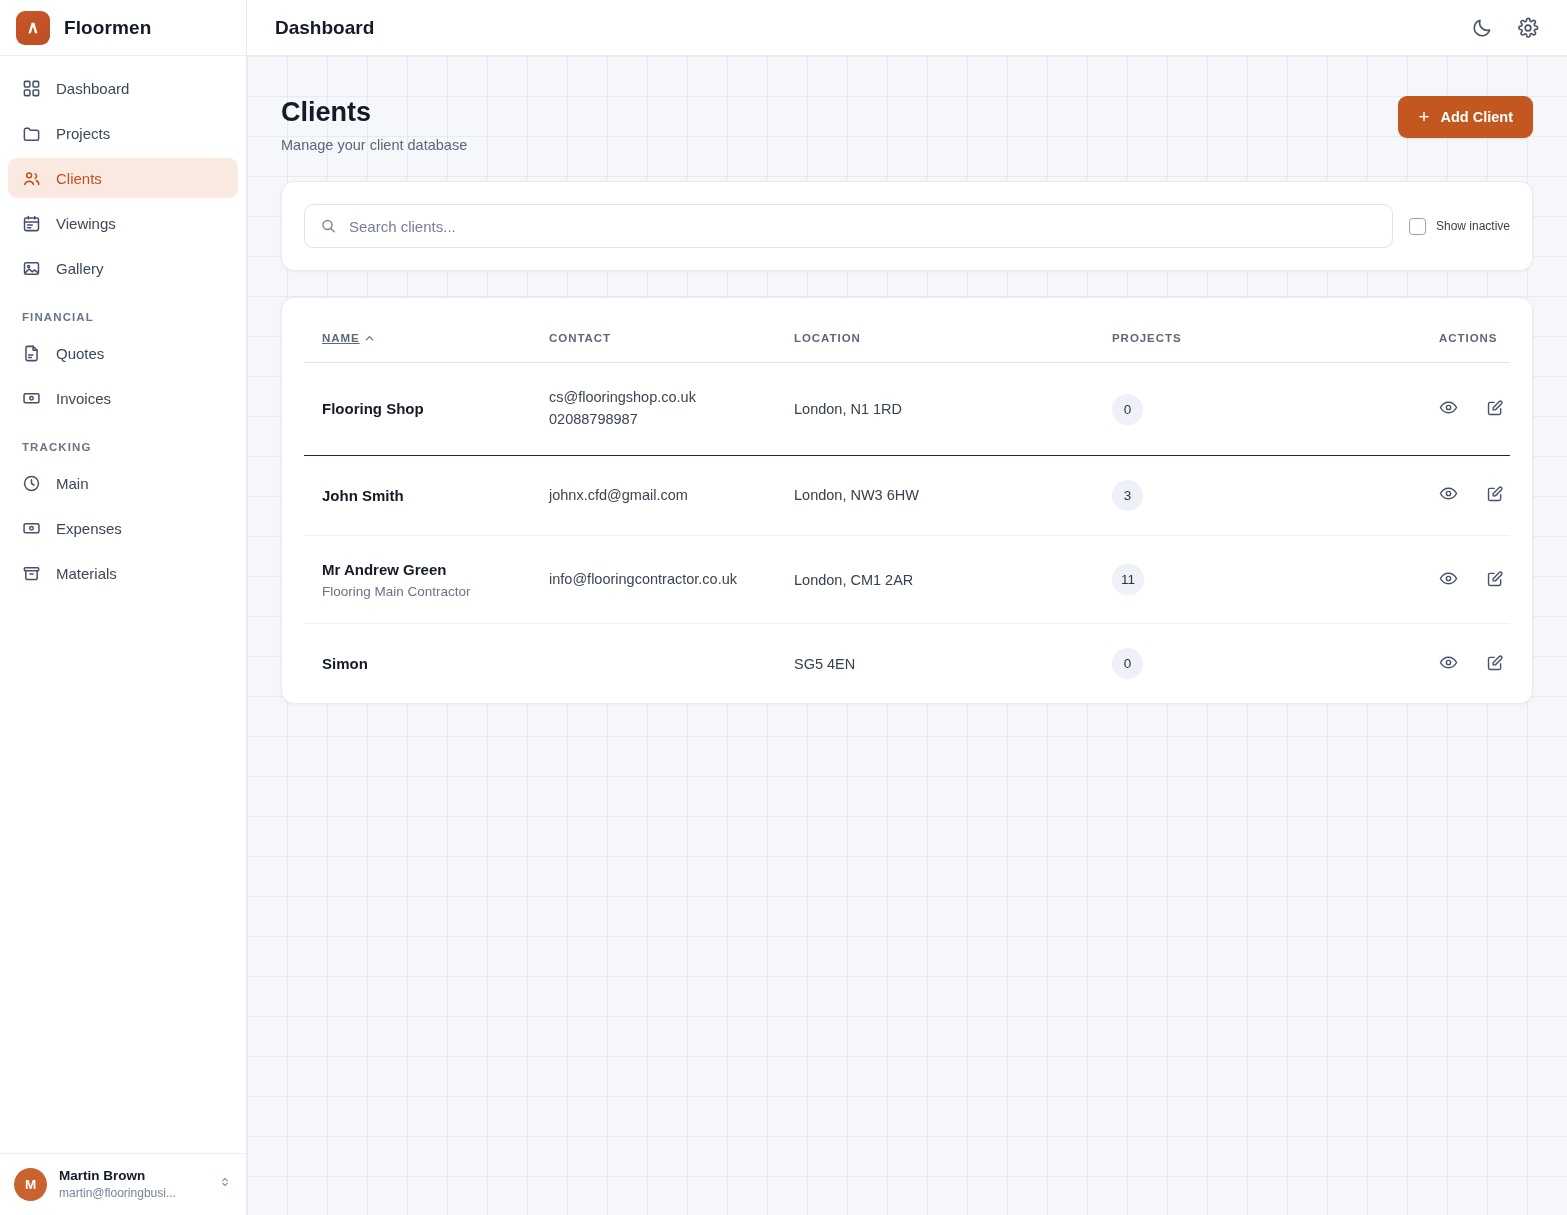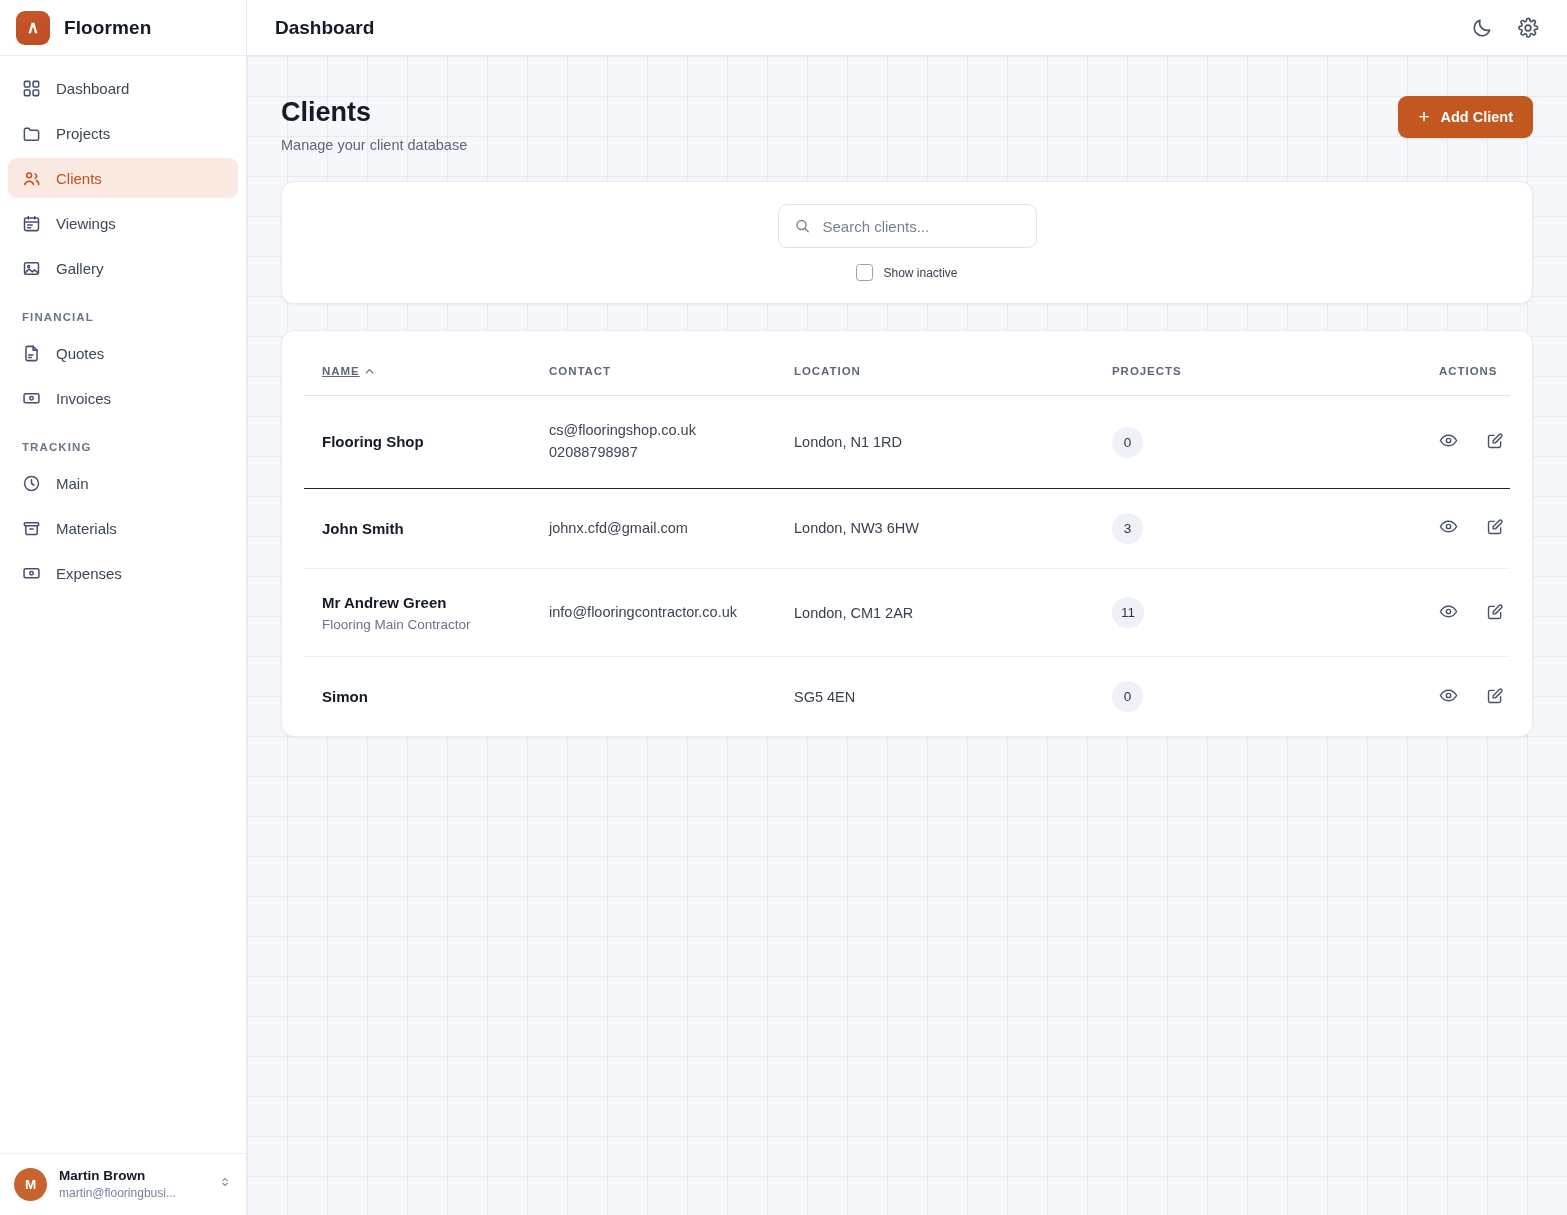--- a/index.html
+++ b/index.html
@@ -96,21 +96,21 @@
     font-size: 14.5px; font-weight: 700; cursor: pointer;
     font-family: inherit;
     box-shadow: 0 1px 2px rgba(20,26,38,.10);
   }
   .btn-primary .plus { font-size: 19px; font-weight: 400; line-height: 1; margin-top:-1px; }
 
   .card {
     background: #fff; border: 1px solid #e9ebf0; border-radius: 13px;
     box-shadow: 0 1px 3px rgba(22,28,45,.05);
   }
-  .filter-card { padding: 22px 22px; display: flex; align-items: center; gap: 16px; margin-bottom: 26px; flex-direction: column; }
+  .filter-card { padding: 22px 22px; display: flex; align-items: center; gap: 16px; margin-bottom: 26px; }
   .search-wrap { flex: 1 1 auto; position: relative; }
   .search-ico {
     position: absolute; left: 16px; top: 50%; transform: translateY(-50%);
     width: 17px; height: 17px; color: #7b8596; pointer-events: none;
   }
   .search-input {
     width: 100%; height: 44px; border: 1px solid #dfe3ea; border-radius: 9px;
     padding: 0 14px 0 44px; font-size: 15px; color: #2b3444;
     font-family: inherit; outline: none; background: #fff;
   }
@@ -255,36 +255,36 @@
               <path d="M12 7.2V12l3.3 2"></path>
           </svg>
         </span>
         <span>Main</span>
       </div>
 
 
       <div class="nav-item">
         <span class="ico">
           <svg viewBox="0 0 24 24" fill="none" stroke="#46506a" stroke-width="1.9" stroke-linecap="round" stroke-linejoin="round">
+            <rect x="2.6" y="6" width="18.8" height="11.4" rx="1.8"></rect>
+              <circle cx="12" cy="11.7" r="2.2"></circle>
+          </svg>
+        </span>
+        <span>Expenses</span>
+      </div>
+
+      <div class="nav-item">
+        <span class="ico">
+          <svg viewBox="0 0 24 24" fill="none" stroke="#46506a" stroke-width="1.9" stroke-linecap="round" stroke-linejoin="round">
             <rect x="3" y="4.6" width="18" height="4" rx="1"></rect>
             <path d="M4.8 8.6v9.2a1.8 1.8 0 0 0 1.8 1.8h10.8a1.8 1.8 0 0 0 1.8-1.8V8.6"></path>
             <path d="M10 12.6h4"></path>
           </svg>
         </span>
         <span>Materials</span>
-      </div>
-
-      <div class="nav-item">
-        <span class="ico">
-          <svg viewBox="0 0 24 24" fill="none" stroke="#46506a" stroke-width="1.9" stroke-linecap="round" stroke-linejoin="round">
-            <rect x="2.6" y="6" width="18.8" height="11.4" rx="1.8"></rect>
-              <circle cx="12" cy="11.7" r="2.2"></circle>
-          </svg>
-        </span>
-        <span>Expenses</span>
       </div>
     </nav>
 
     <div class="user-box">
       <div class="avatar">M</div>
       <div class="user-meta">
         <div class="user-name">Martin Brown</div>
         <div class="user-mail">martin@flooringbusi...</div>
       </div>
       <span class="updown">

